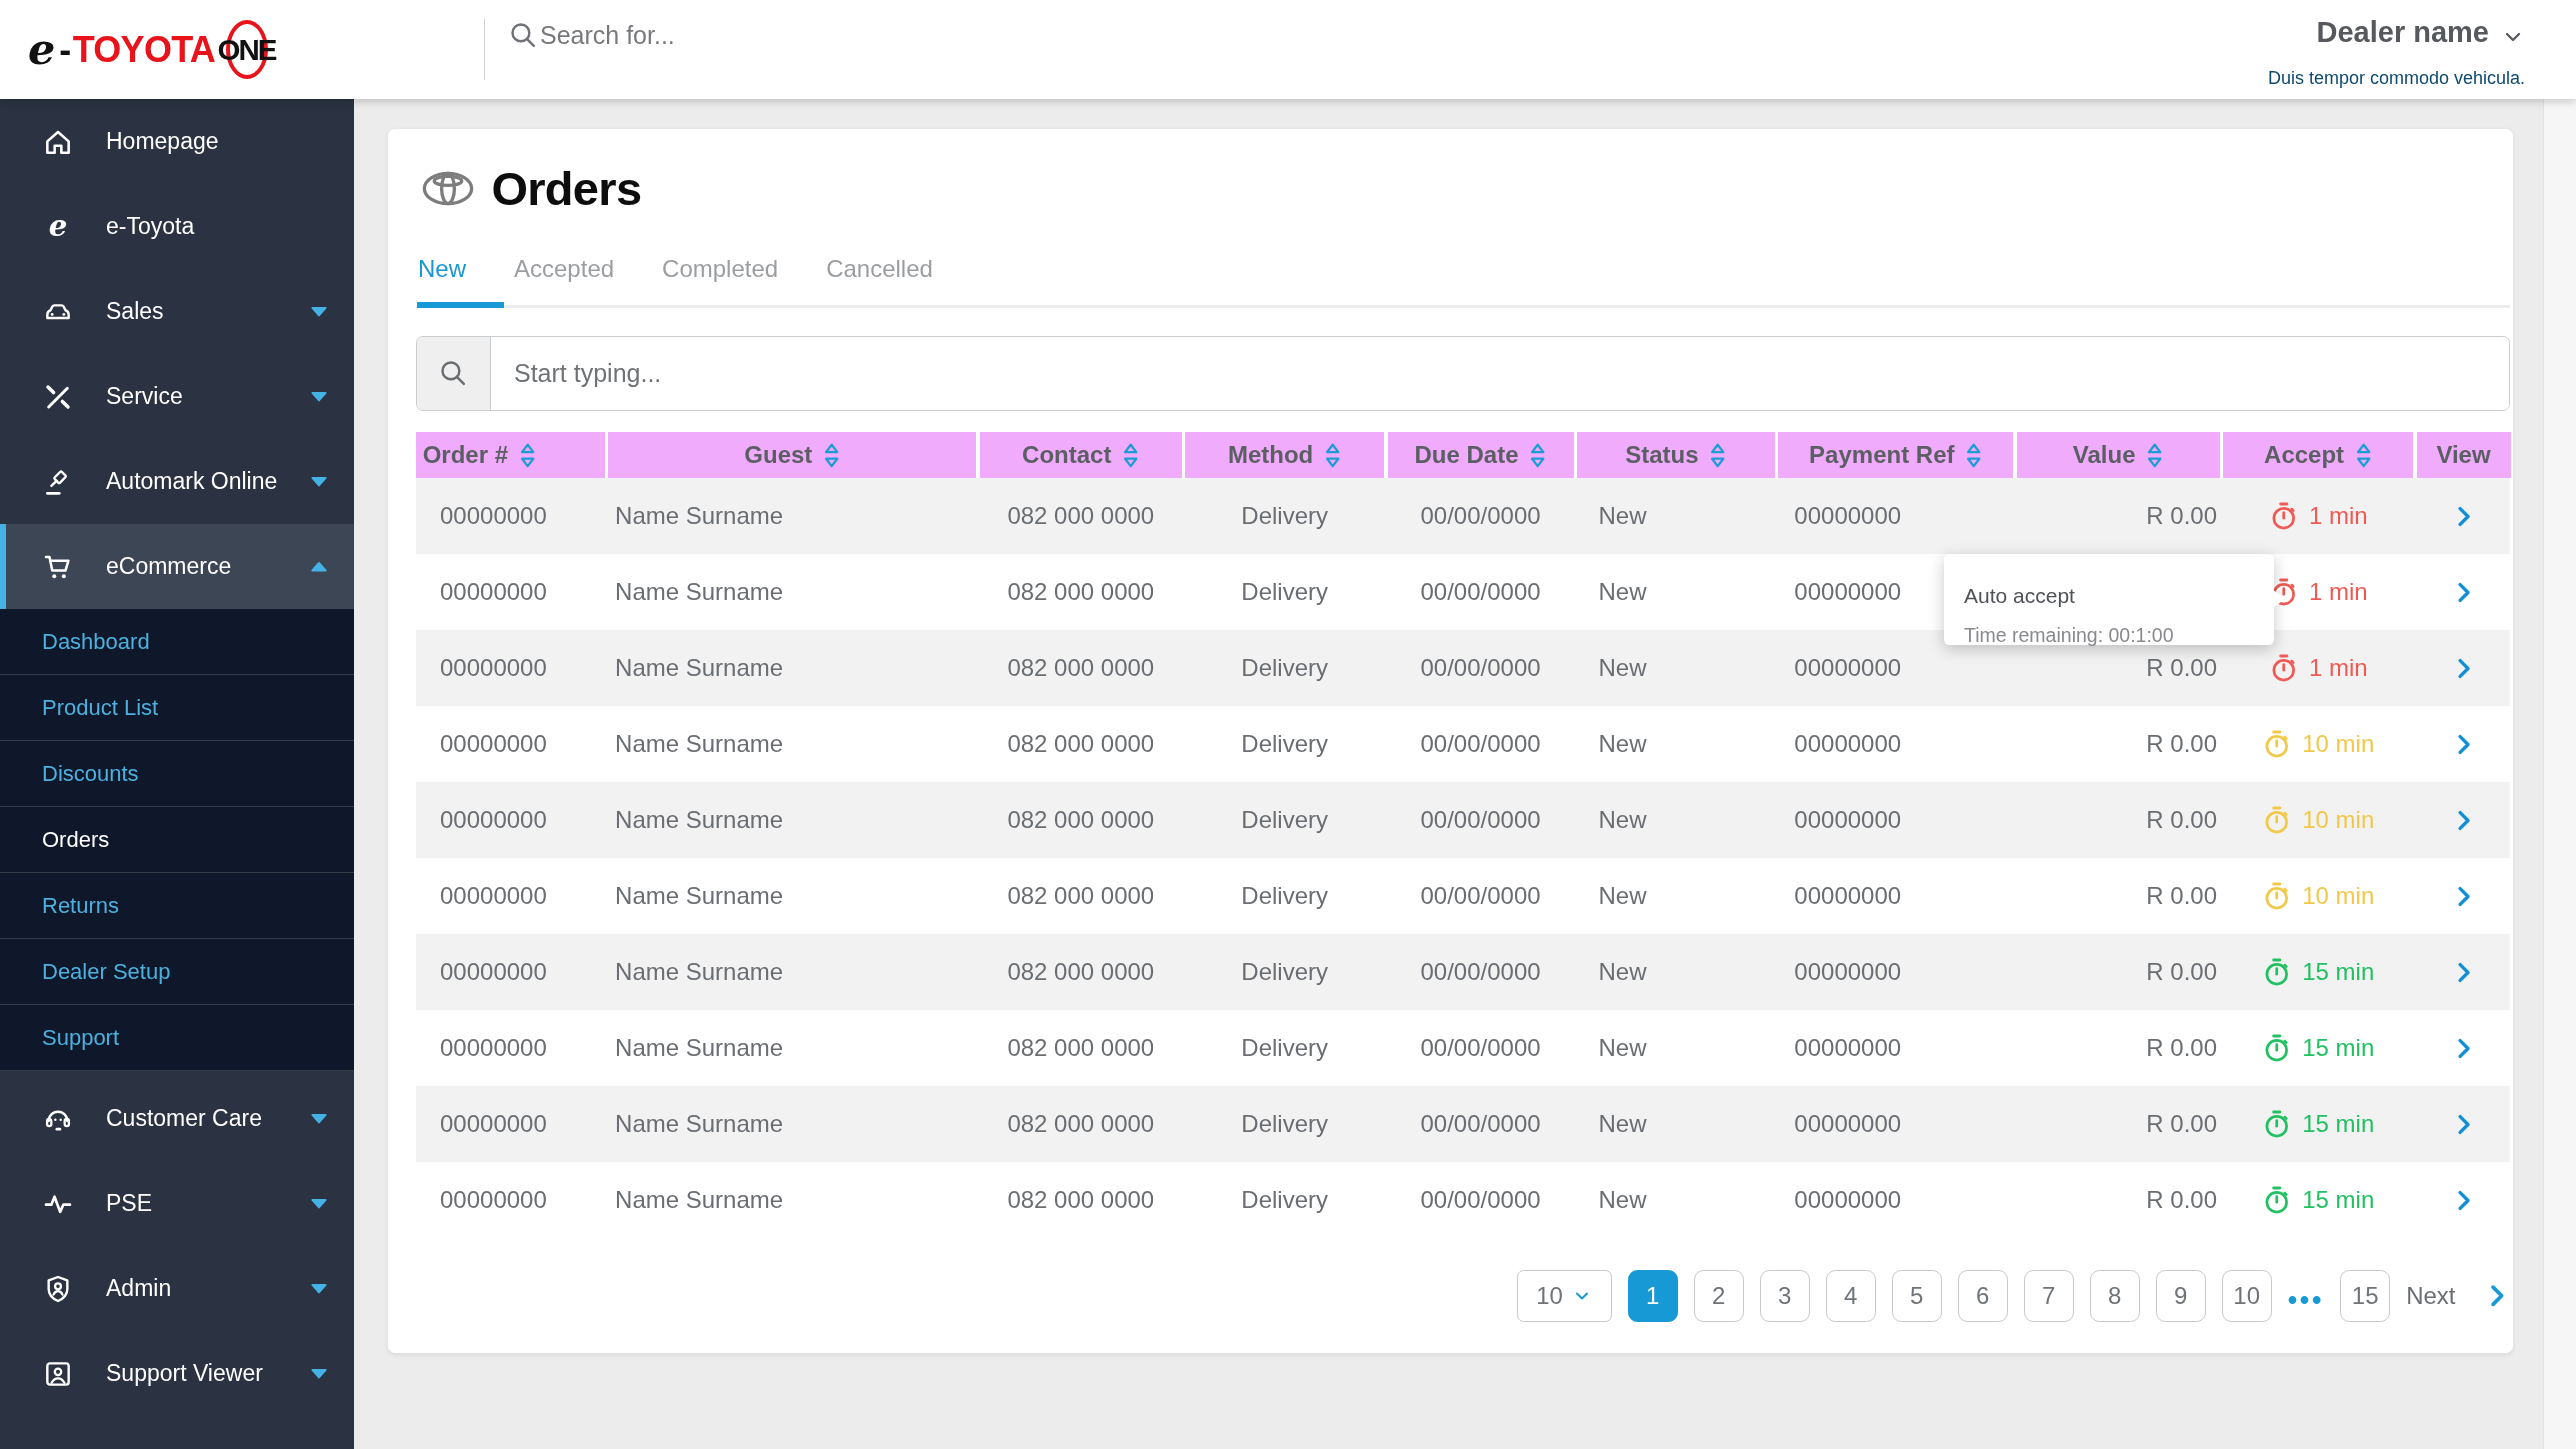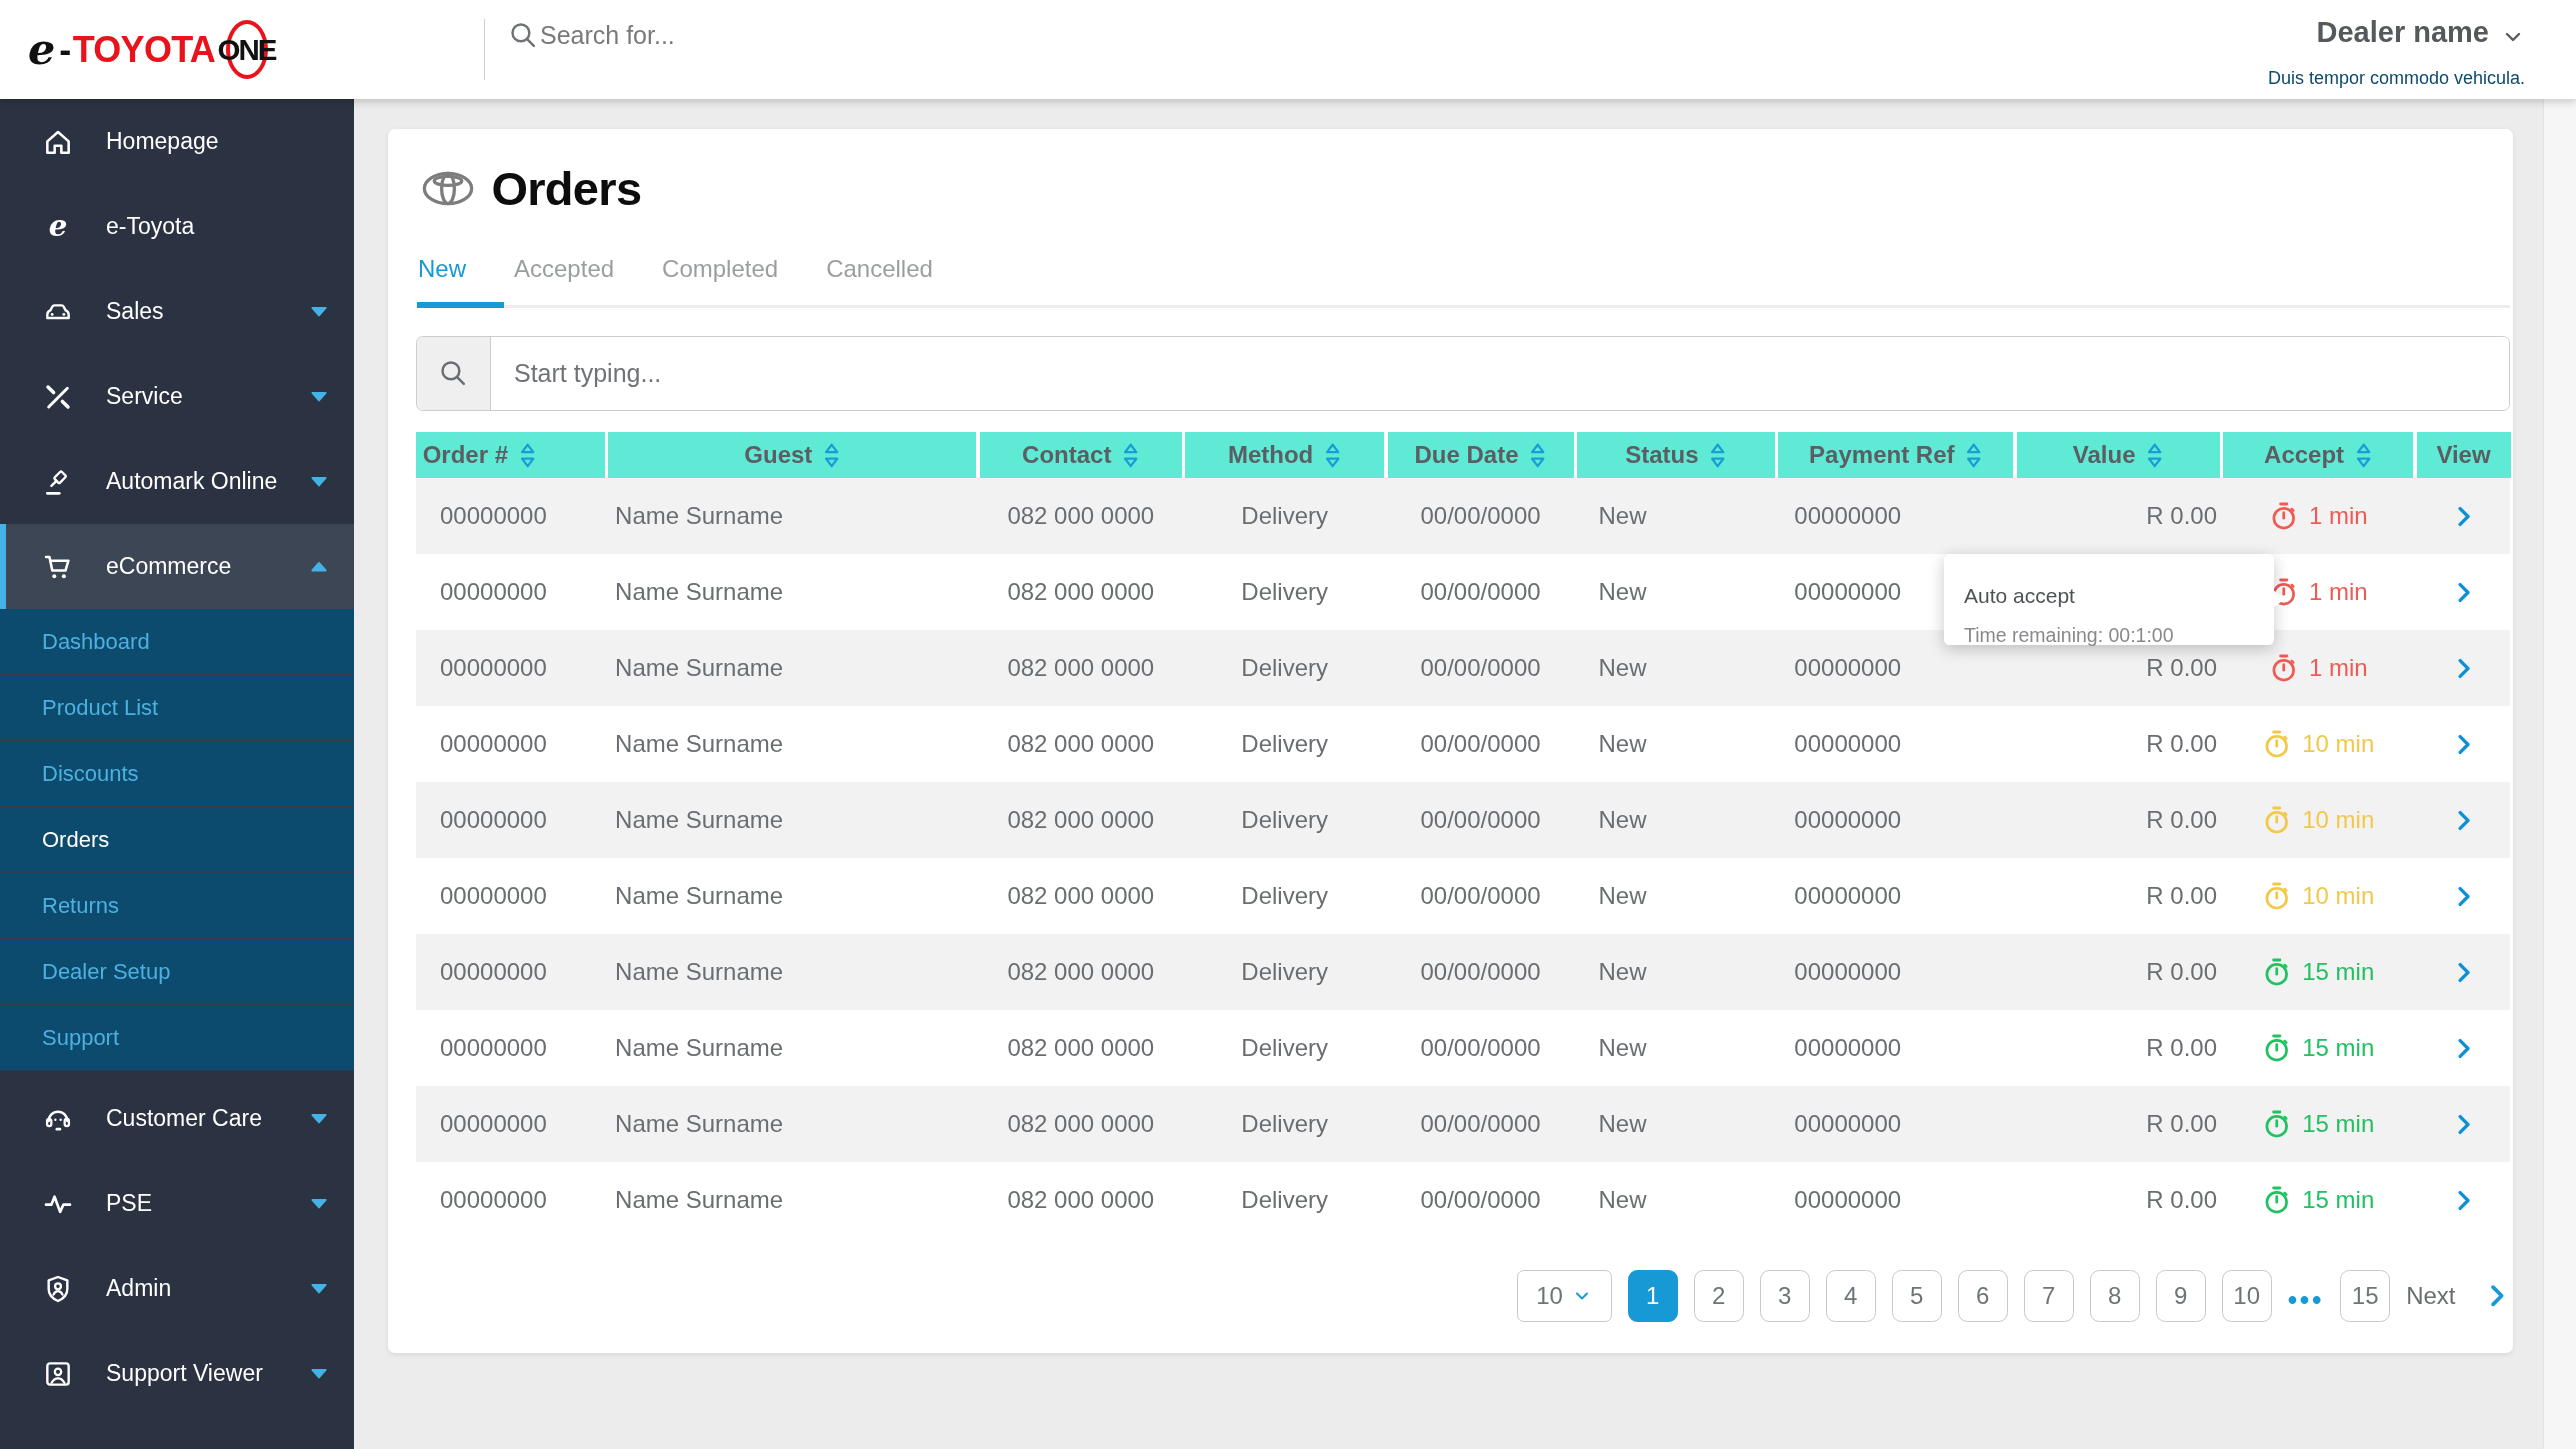--- a/index.html
+++ b/index.html
@@ -36,21 +36,21 @@
              background:#2b3342; z-index:20; }
   .nav-item { position:relative; height:85px; display:flex; align-items:center;
               padding-left:42px; cursor:pointer; }
   .nav-icon { width:32px; display:flex; justify-content:center; }
   .nav-icon svg { width:32px; height:32px; color:#fff; }
   .nav-label { margin-left:32px; font-size:23px; color:#fff; }
   .nav-chev { position:absolute; right:25.5px; width:20px; height:11.4px; }
   .nav-item.active-parent { background:#3d4654; }
   .nav-item.active-parent::before { content:""; position:absolute; left:0; top:0;
                                     width:6px; height:100%; background:#44b2e5; }
-  .submenu { background:#0c4a6e; }
+  .submenu { background:#0f172a; }
   .submenu-item { height:66px; display:flex; align-items:center; padding-left:42px;
                   font-size:22px; color:#4cb1df; border-bottom:0.7px solid #333b48; cursor:pointer; }
   .submenu-item.active { color:#fff; }
   .bottom-group { padding-top:5.4px; }
 
   
   .main { position:absolute; left:354px; top:99px; right:0; bottom:0; background:#ececec; }
   .scroll-track { position:absolute; right:0; top:0; width:33px; height:100%;
                   background:#f6f6f6; border-left:0.7px solid #e2e2e2; }
   .card { position:absolute; left:34px; top:30px; width:2125px; height:1224px;
@@ -73,21 +73,21 @@
   .filter-icon-seg svg { width:31px; height:31px; color:#6a6e72; }
   .filter-box input { flex:1; border:none; outline:none; padding-left:23px; font-size:25px;
                       color:#444; font-family:"Liberation Sans", sans-serif; }
   .filter-box input::placeholder { color:#6f7276; }
 
   
   .table { position:absolute; left:28px; top:303px; width:2094px; }
   .thead, .trow { display:grid; column-gap:3.4px;
     grid-template-columns:189px 368px 202px 199px 186px 198px 235px 203px 190px 94px; }
   .thead { height:46px; }
-  .th { background:#5eead4; display:flex; align-items:center; justify-content:center; gap:10.7px;
+  .th { background:#f0abfc; display:flex; align-items:center; justify-content:center; gap:10.7px;
         font-size:24px; font-weight:bold; color:#5b5f64; cursor:pointer; }
   .th.left { justify-content:flex-start; padding-left:6.7px; }
   .th svg { width:17.4px; height:28px; flex:none; }
   .trow { height:76px; }
   .trow.odd { background:#f2f2f2; }
   .trow.even { background:#fff; }
   .cell { display:flex; align-items:center; font-size:24px; color:#6a6e72; }
   .c0 { padding-left:24px; }
   .c1 { padding-left:6.7px; }
   .c2,.c3,.c4,.c9 { justify-content:center; }

